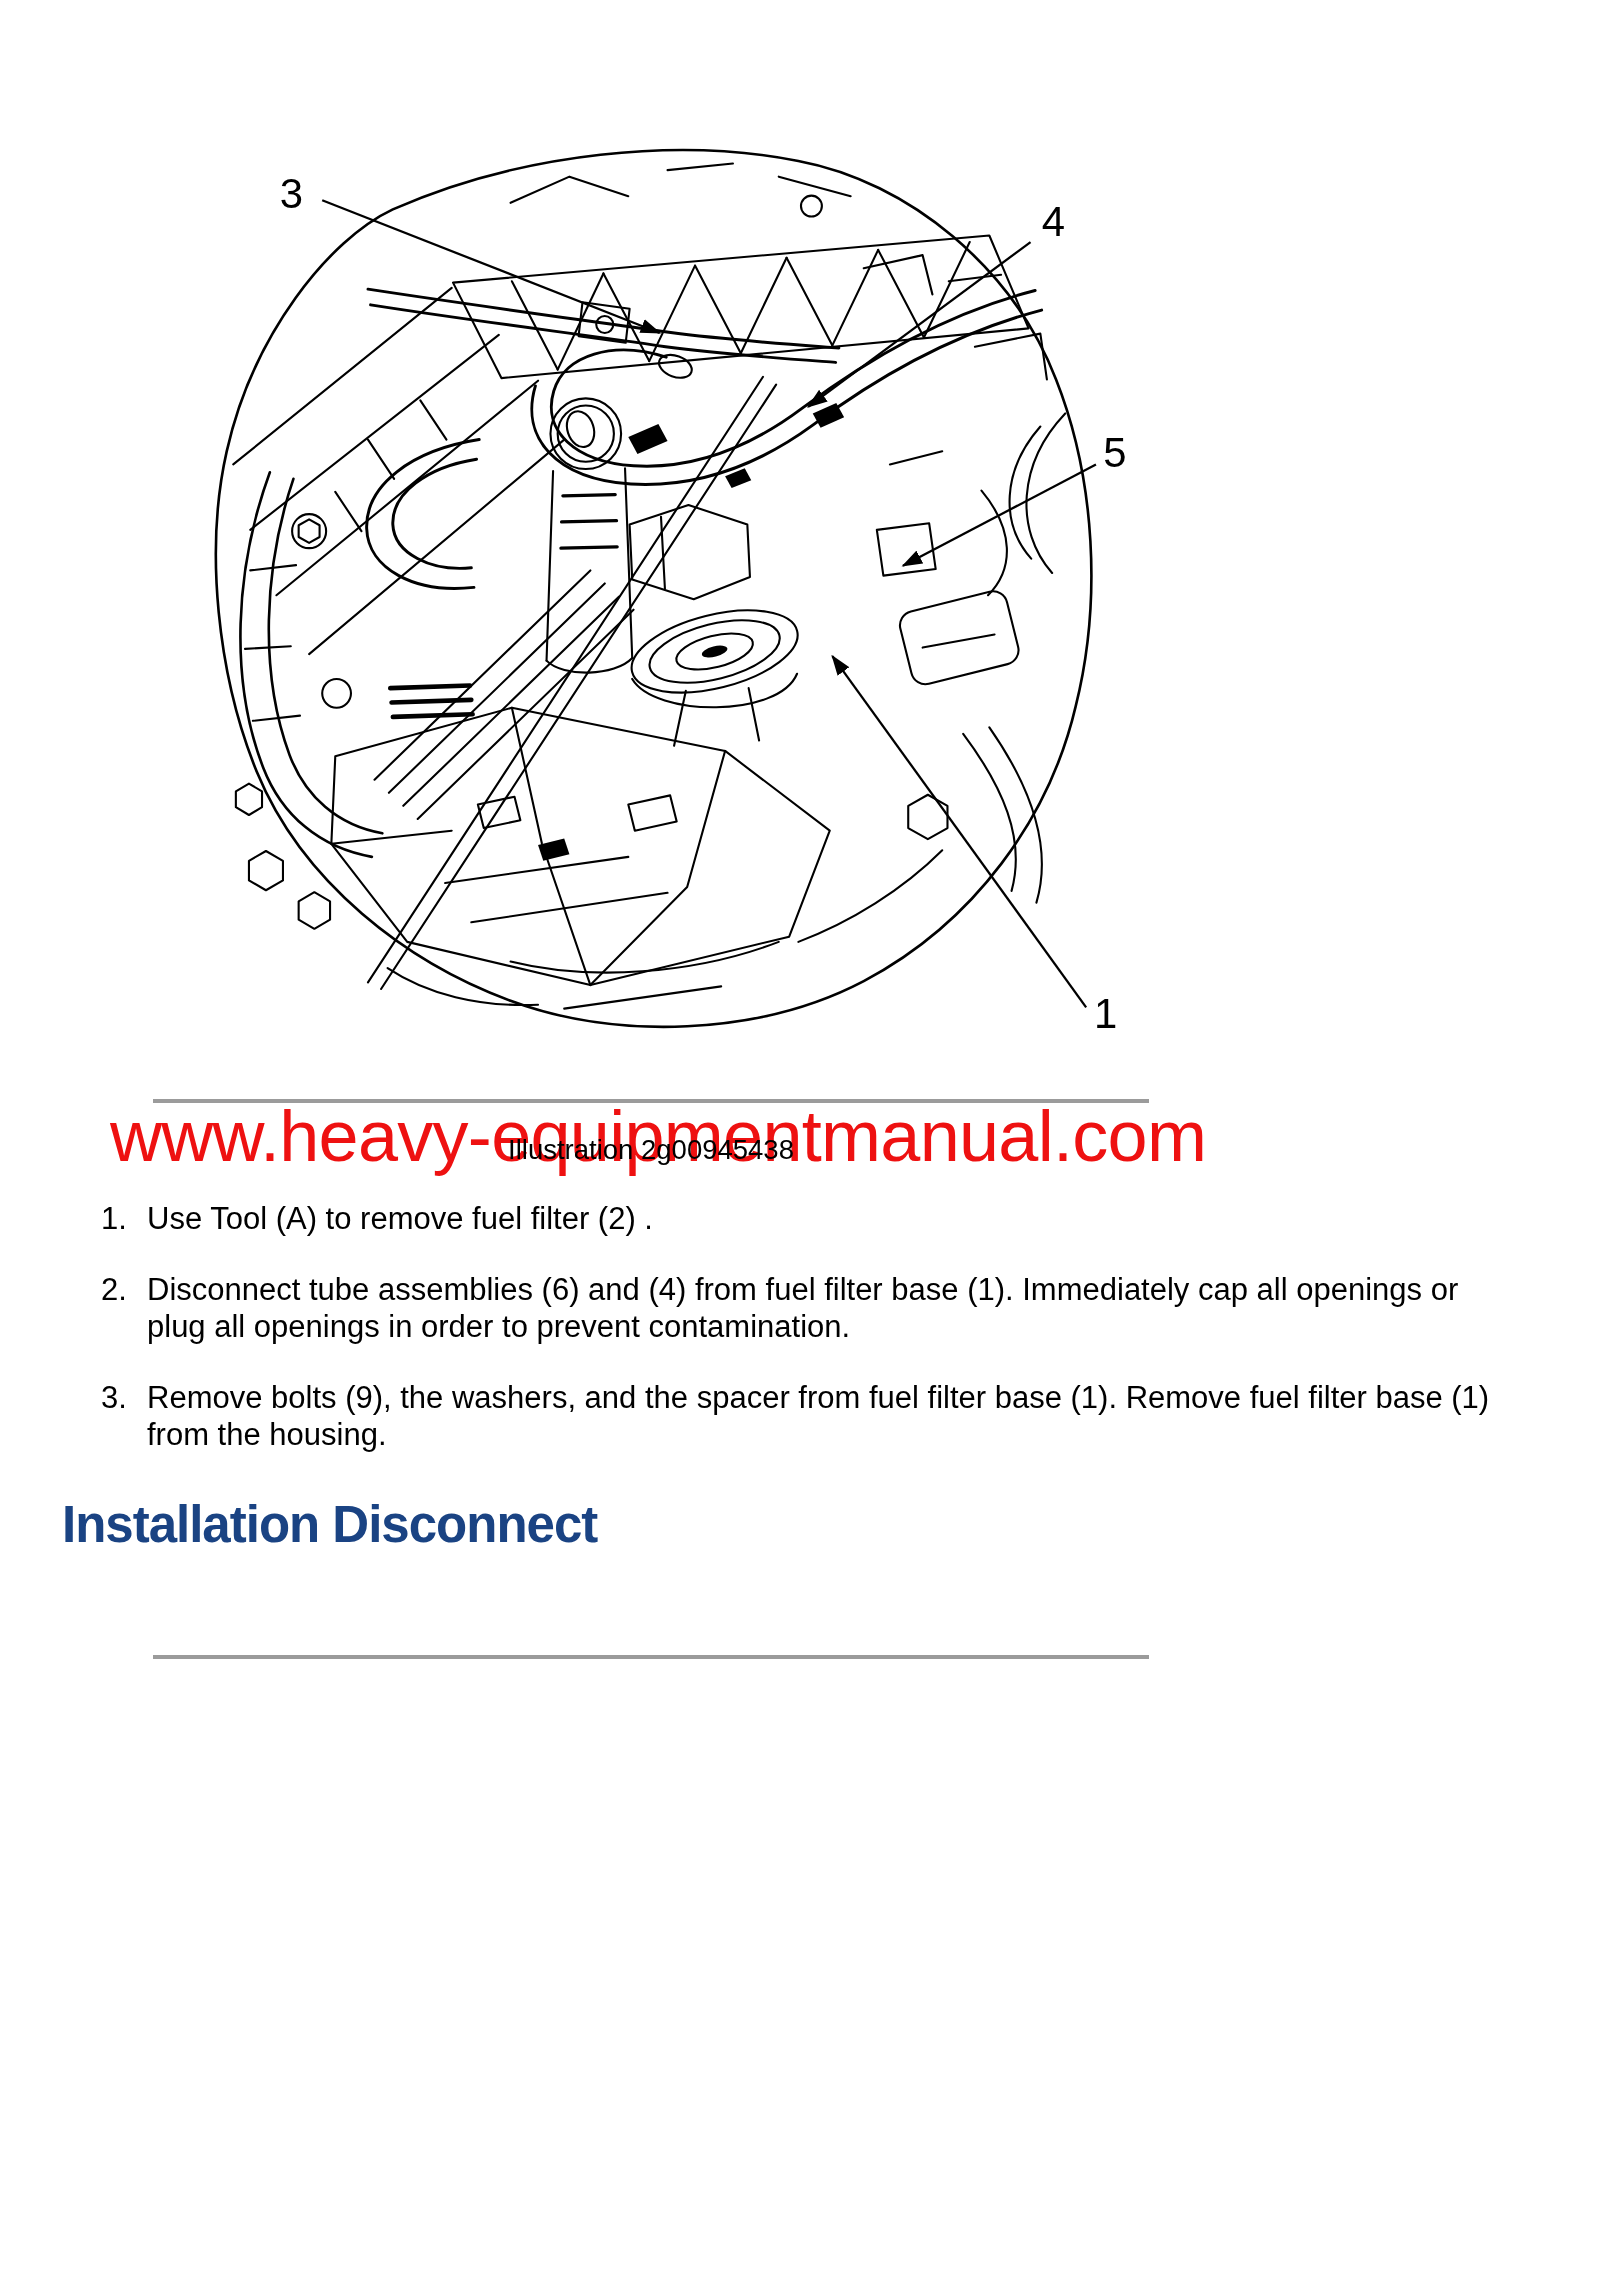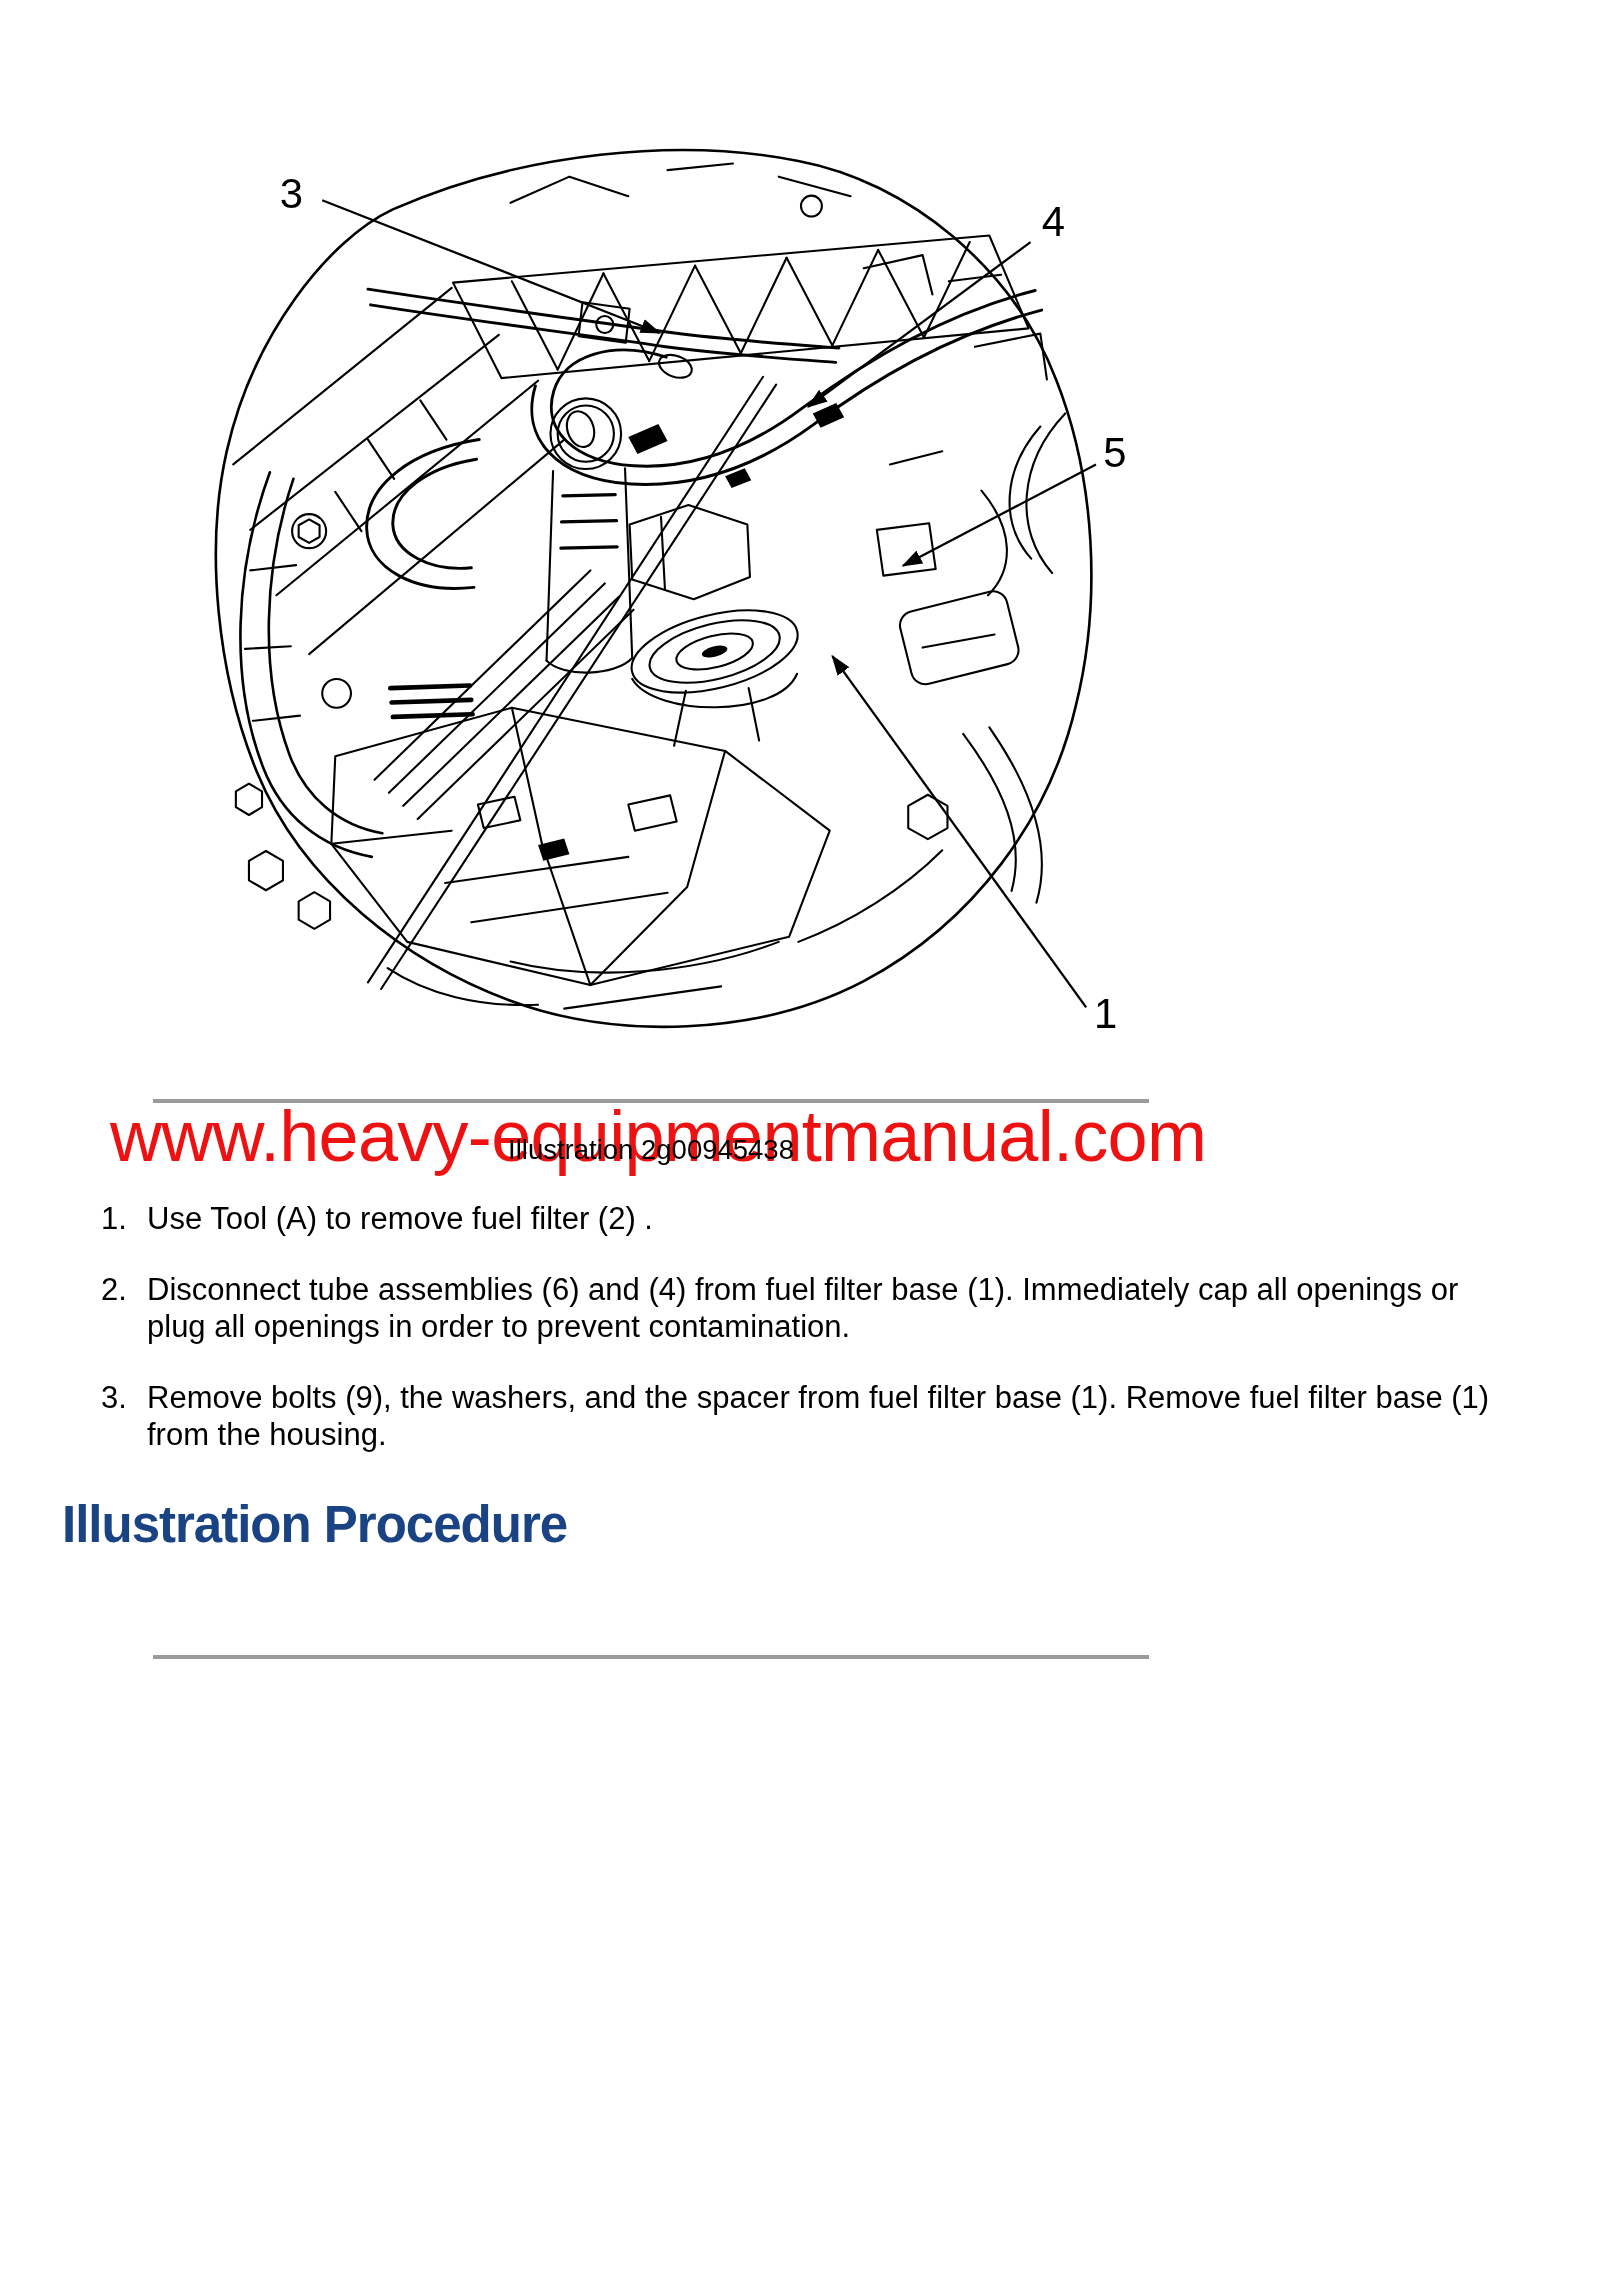--- a/index.html
+++ b/index.html
@@ -222,18 +222,18 @@
     <div class="step">
       <span class="step-num">2.</span>
       <span class="step-text">Disconnect tube assemblies (6) and (4) from fuel filter base (1). Immediately cap all openings or plug all openings in order to prevent contamination.</span>
     </div>
     <div class="step">
       <span class="step-num">3.</span>
       <span class="step-text">Remove bolts (9), the washers, and the spacer from fuel filter base (1). Remove fuel filter base (1) from the housing.</span>
     </div>
   </div>
 
-  <h1 class="install-heading">Illustration Procedure</h1>
+  <h1 class="install-heading">Installation Disconnect</h1>
 
   <div class="rule rule-bottom"></div>
 
 </div>
 
 
 </body></html>

